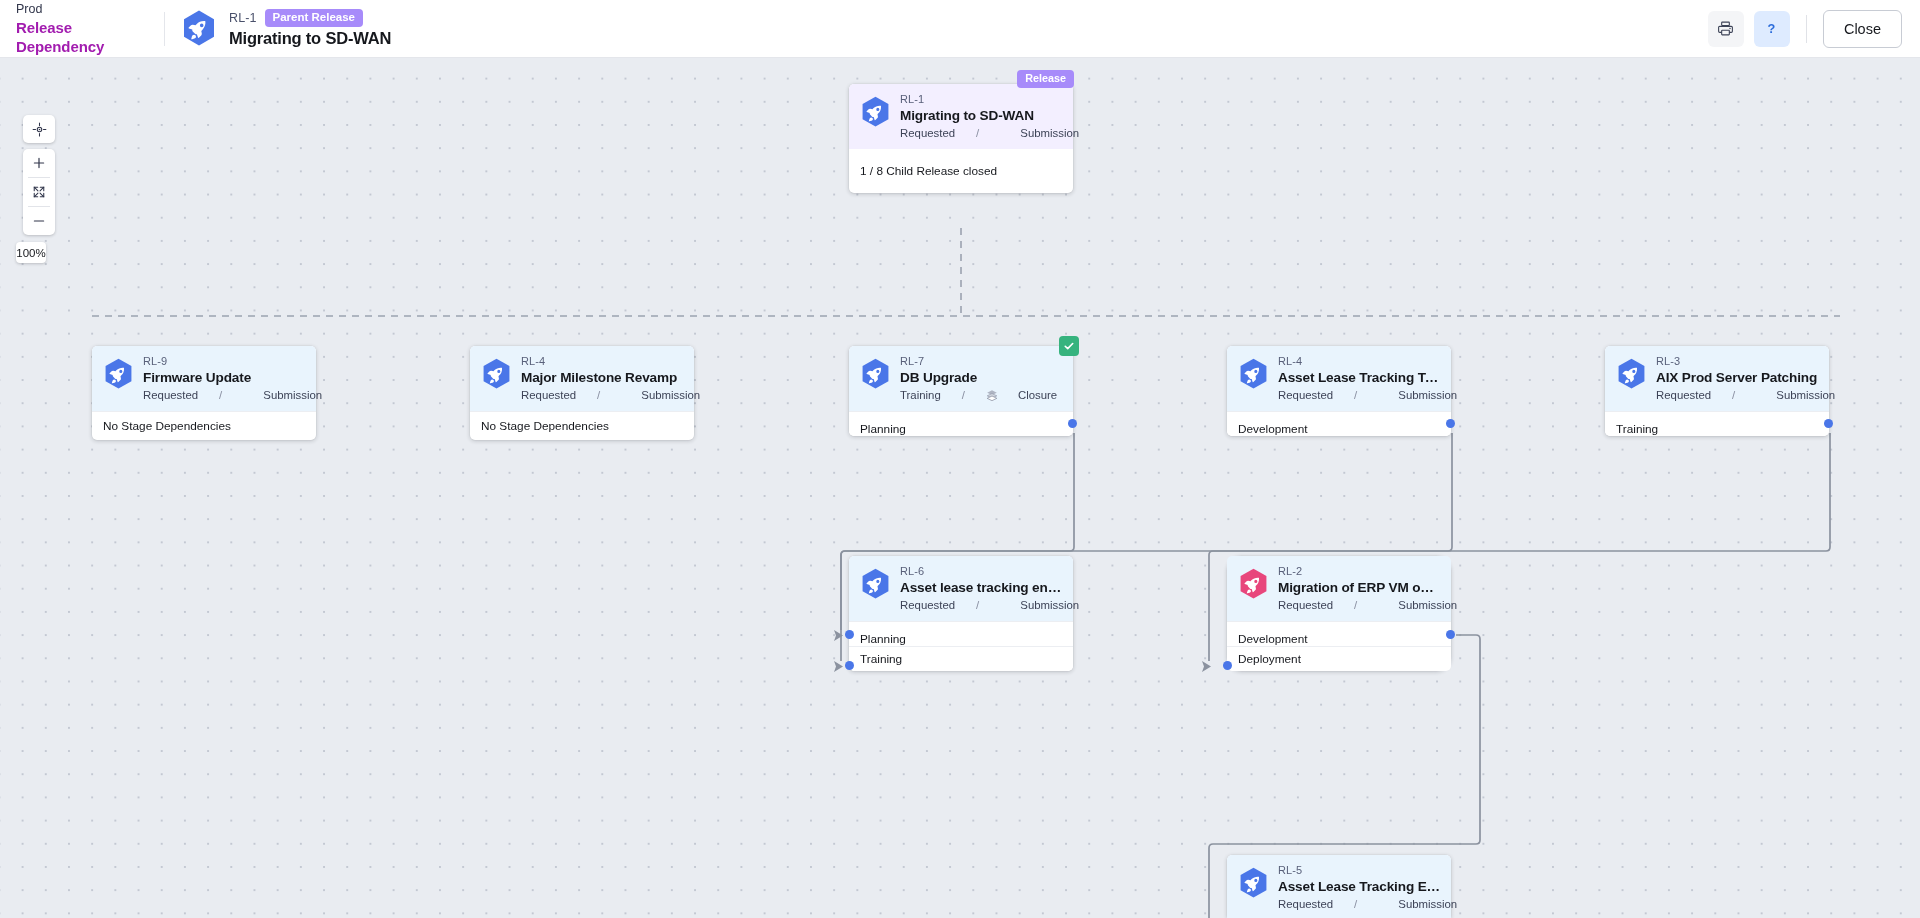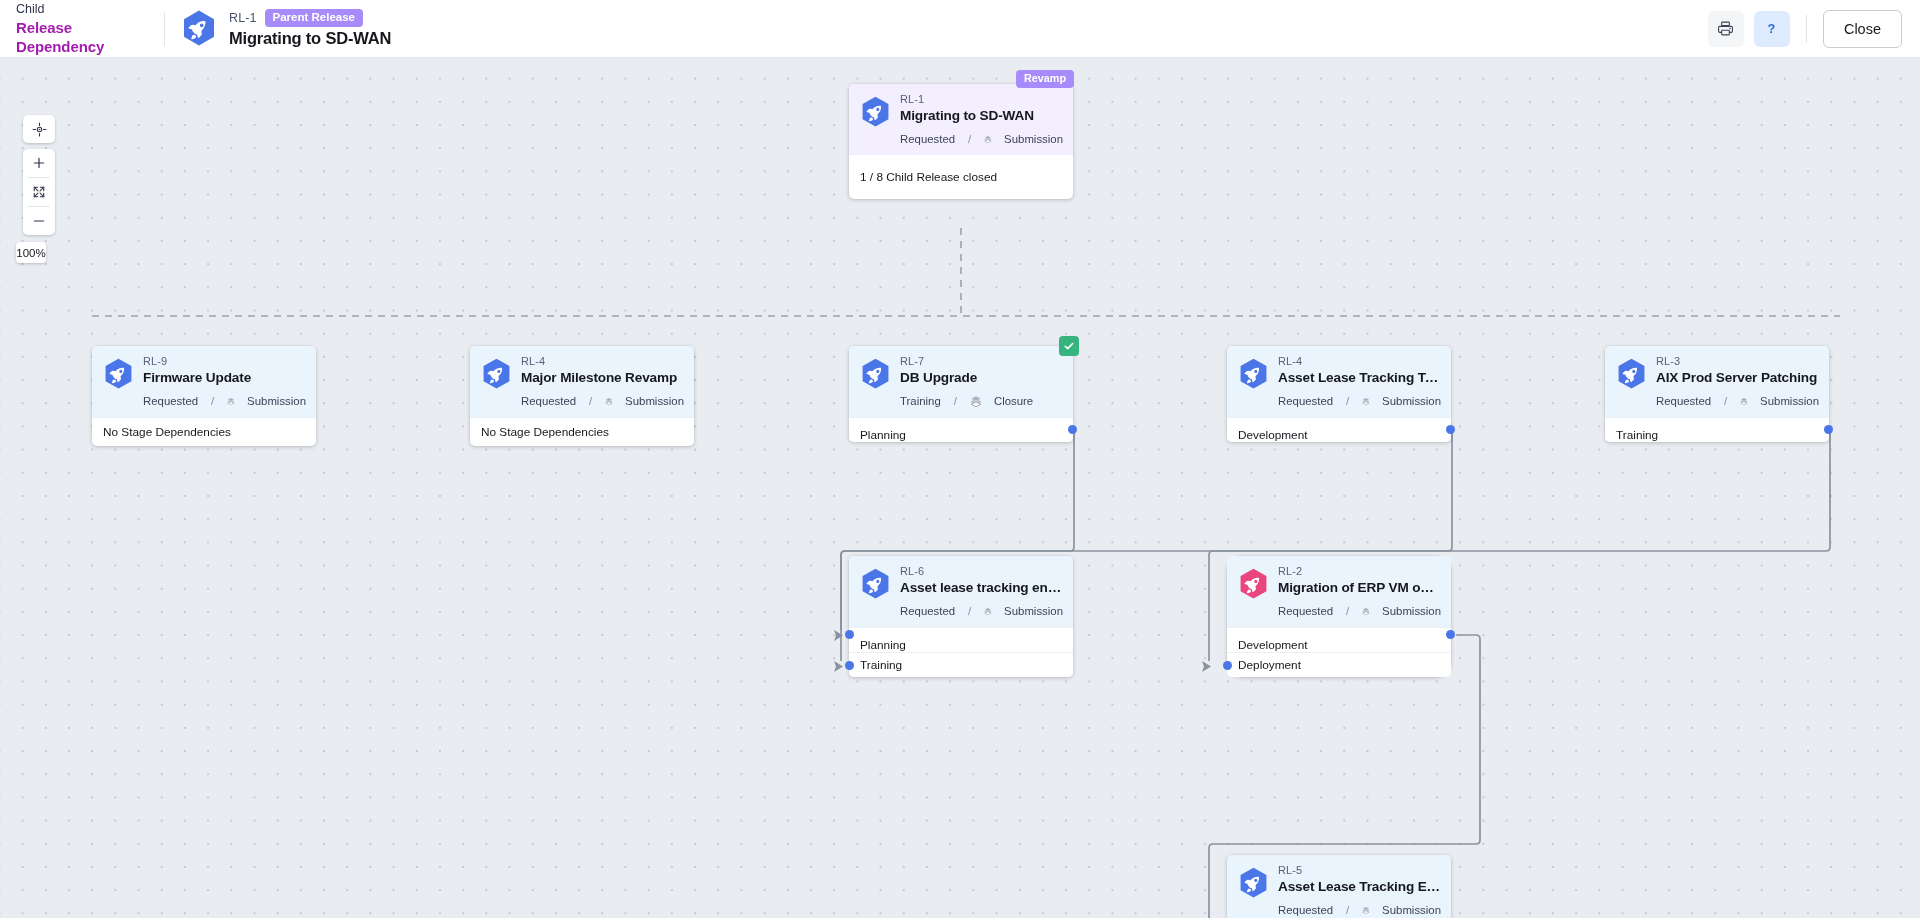--- a/index.html
+++ b/index.html
@@ -113,21 +113,21 @@
   .n-text { min-width: 0; flex: 1; }
   .n-id { font-size: 11px; color: #59607a; line-height: 13px; letter-spacing: .1px; }
   .n-title {
     font-size: 13.6px; font-weight: 700; color: #16181d;
     line-height: 17px; margin-top: 1px;
     white-space: nowrap; overflow: hidden; text-overflow: ellipsis;
     letter-spacing: -0.15px;
   }
   .n-meta {
     font-size: 11.4px; color: #3d4357; line-height: 14px;
-    margin-top: 8px; display: flex; align-items: center; gap: 12px;
+    margin-top: 2px; display: flex; align-items: center; gap: 20px;
     white-space: nowrap;
   }
   .n-meta .slash { color: #8a90a2; margin: 0 1px; }
   .stack-ico { width: 12px; height: 12px; display: inline-block; vertical-align: -2px; }
 
   .node-body { border-radius: 0 0 5px 5px; overflow: hidden; }
   .stage-row {
     height: 25px; display: flex; align-items: center;
     padding-left: 11px;
     font-size: 11.8px; color: #16181d;
@@ -159,21 +159,21 @@
     background: #36b37e; display: flex; align-items: center; justify-content: center;
     z-index: 22;
   }
 </style>
 </head>
 <body>
 
 <div class="topbar">
 
   <div class="view-block">
-    <div class="view-label">Child</div>
+    <div class="view-label">Prod</div>
     <div class="view-name">Release Dependency</div>
   </div>
 
   <div class="hdr-divider"></div>
 
   <svg class="hdr-rocket" viewBox="0 0 36 40">
     <path d="M18 1.6 33 10.2v17.6L18 36.4 3 27.8V10.2z" fill="#4a76e8"></path>
     <path d="M23.9 12.1c-3.2-.3-6.2.9-8.4 3.1l-1 1-2.6-.5c-.7-.1-1.4.1-1.9.6l-2.3 2.3c-.3.3-.2.8.2.9l3.4 1.1c-.2.6-.1 1.3.4 1.8l2.4 2.4c.5.5 1.2.6 1.8.4l1.1 3.4c.1.4.6.5.9.2l2.3-2.3c.5-.5.7-1.2.6-1.9l-.5-2.6 1-1c2.2-2.2 3.4-5.2 3.1-8.4 0-.3-.2-.5-.5-.5zm-3.2 6.1a1.8 1.8 0 1 1 0-3.6 1.8 1.8 0 0 1 0 3.6z" fill="#ffffff"></path>
     <path d="M11.6 26.3c-.9.9-1.3 4.1-1.3 4.1s3.2-.4 4.1-1.3c.8-.8.8-2 0-2.8s-2-.8-2.8 0z" fill="#ffffff"></path>
   </svg>
@@ -262,21 +262,21 @@
     </g>
     <g fill="#8b929f">
       <path d="M834 572 l9 5.5 -9 5.5 2-5.5z"></path>
       <path d="M834 603 l9 5.5 -9 5.5 2-5.5z"></path>
       <path d="M1202 603 l9 5.5 -9 5.5 2-5.5z"></path>
       <path d="M1202 862 l9 5.5 -9 5.5 2-5.5z"></path>
     </g>
   </svg>
 
   <div class="node parent-node" style="left:849px; top:26px;">
-    <div class="badge-parent-card">Revamp</div>
+    <div class="badge-parent-card">Release</div>
     <div class="node-head">
       <svg class="n-rocket" viewBox="0 0 36 40">
         <path d="M18 1.6 33 10.2v17.6L18 36.4 3 27.8V10.2z" fill="#4a76e8"></path>
         <path d="M23.9 12.1c-3.2-.3-6.2.9-8.4 3.1l-1 1-2.6-.5c-.7-.1-1.4.1-1.9.6l-2.3 2.3c-.3.3-.2.8.2.9l3.4 1.1c-.2.6-.1 1.3.4 1.8l2.4 2.4c.5.5 1.2.6 1.8.4l1.1 3.4c.1.4.6.5.9.2l2.3-2.3c.5-.5.7-1.2.6-1.9l-.5-2.6 1-1c2.2-2.2 3.4-5.2 3.1-8.4 0-.3-.2-.5-.5-.5zm-3.2 6.1a1.8 1.8 0 1 1 0-3.6 1.8 1.8 0 0 1 0 3.6z" fill="#ffffff"></path>
         <path d="M11.6 26.3c-.9.9-1.3 4.1-1.3 4.1s3.2-.4 4.1-1.3c.8-.8.8-2 0-2.8s-2-.8-2.8 0z" fill="#ffffff"></path>
       </svg>
       <div class="n-text">
         <div class="n-id">RL-1</div>
         <div class="n-title">Migrating to SD-WAN</div>
         <div class="n-meta">

